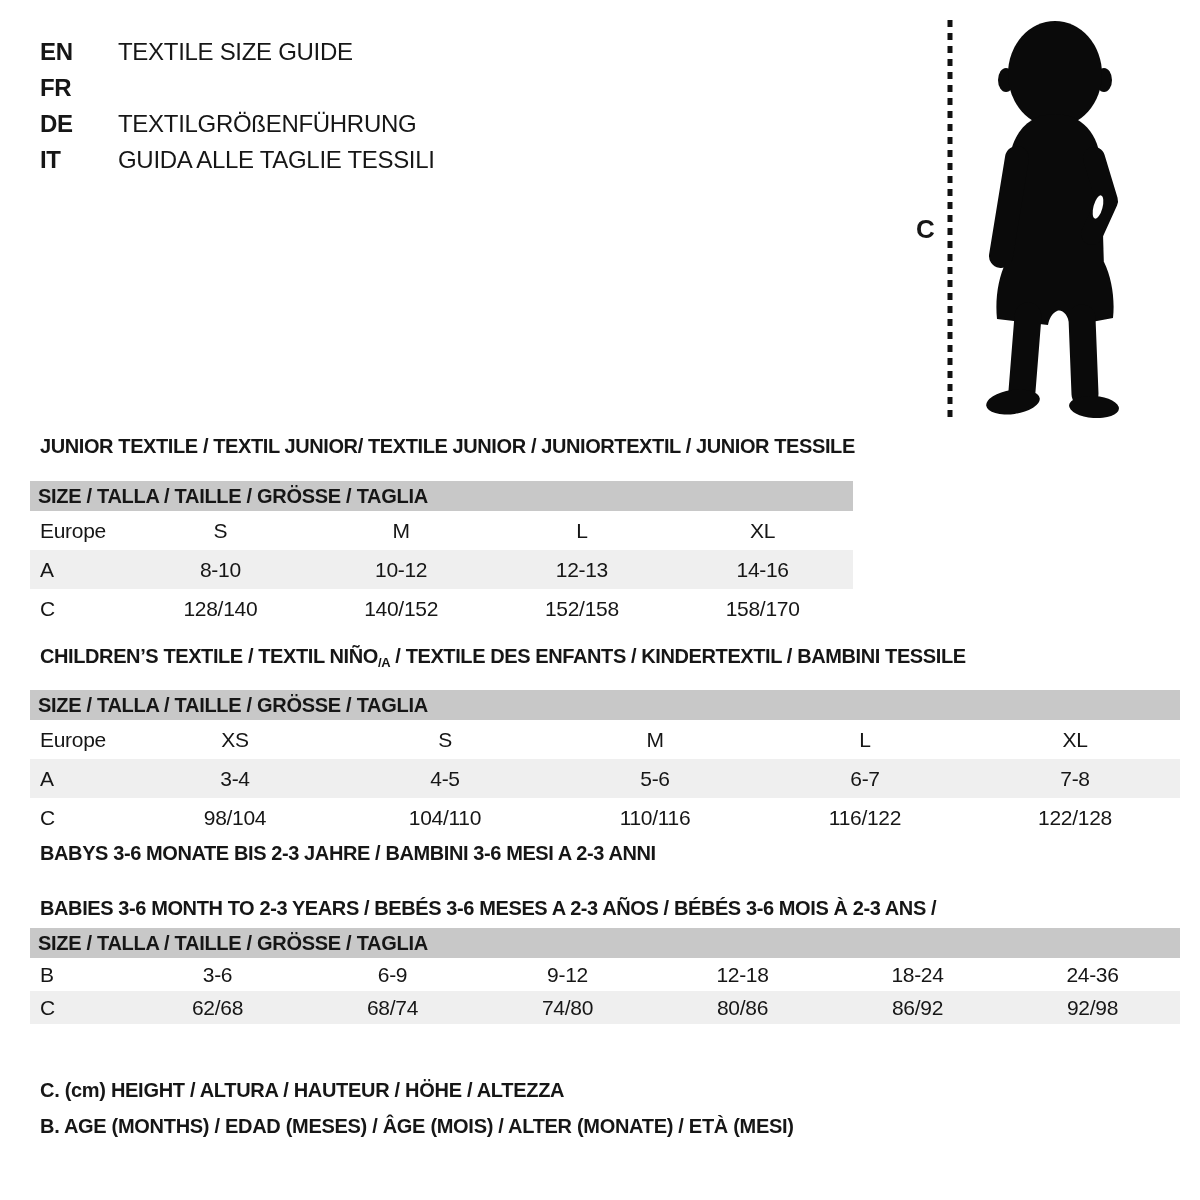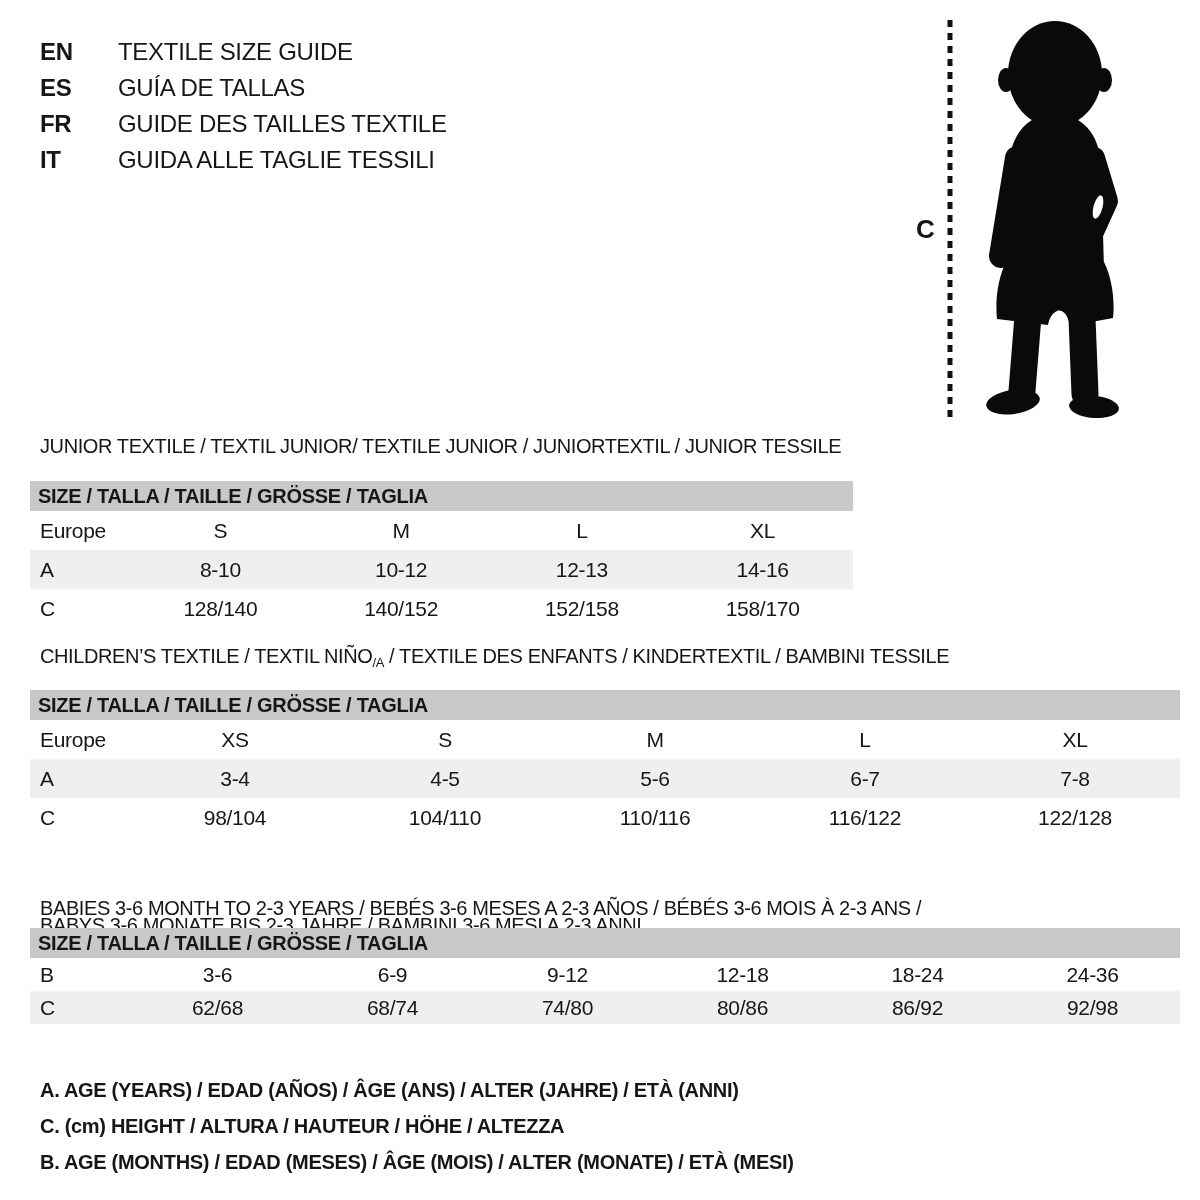--- a/index.html
+++ b/index.html
@@ -10,26 +10,26 @@
   }
   
   .lang-block{position:absolute;left:40px;top:34px;}
   .lang-row{display:flex;height:36px;align-items:center;}
   .lang-code{width:78px;font-weight:700;font-size:24px;}
   .lang-label{font-weight:400;font-size:24px;white-space:nowrap;}
   
   .figure-svg{position:absolute;left:905px;top:14px;}
   .figure-c-label{position:absolute;left:916px;top:214px;font-size:26px;font-weight:700;}
   
-  .section-title{position:absolute;left:40px;font-size:20px;font-weight:400;letter-spacing:-0.4px;white-space:nowrap;}
+  .section-title{position:absolute;left:40px;font-size:20px;font-weight:700;letter-spacing:-0.4px;white-space:nowrap;}
   .section-title sub{font-size:13px;vertical-align:-4px;}
   #junior-title{top:435px;}
   #children-title{top:645px;}
   #babies-title-1{top:853px;margin-top:44px;}
-  #babies-title-2{top:914px;}
+  #babies-title-2{top:842px;}
   
   table.size-table{position:absolute;border-collapse:collapse;table-layout:fixed;}
   #junior-table{left:30px;top:481px;width:823px;}
   #children-table{left:30px;top:690px;width:1150px;}
   #babies-table{left:30px;top:928px;width:1150px;}
   col.c-label{width:100px;}
   tr.bar td{
     background:#c8c8c8;font-weight:700;font-size:20px;height:30px;
     text-align:left;padding:0 16px 0 8px;letter-spacing:-0.3px;
   }
@@ -44,26 +44,25 @@
 </style>
 </head>
 <body>
 
 <div class="lang-block">
   <div class="lang-row">
     <span class="lang-code">EN</span>
     <span class="lang-label">TEXTILE SIZE GUIDE</span>
   </div>
   <div class="lang-row">
-    <span class="lang-code">ES</span>
-    <span class="lang-label">GUÍA DE TALLAS</span>
-  </div>
-  <div class="lang-row">
     <span class="lang-code">FR</span>
-    <span class="lang-label">GUIDE DES TAILLES TEXTILE</span>
+  </div>
+  <div class="lang-row">
+    <span class="lang-code">DE</span>
+    <span class="lang-label">TEXTILGRÖßENFÜHRUNG</span>
   </div>
   <div class="lang-row">
     <span class="lang-code">IT</span>
     <span class="lang-label">GUIDA ALLE TAGLIE TESSILI</span>
   </div>
 </div>
 
 <svg class="figure-svg" width="290" height="410" viewBox="0 0 290 410" aria-hidden="true">
   <line x1="45" y1="6" x2="45" y2="404" stroke="#111" stroke-width="5" stroke-dasharray="7 6"></line>
   <g transform="translate(65,2)" fill="#0a0a0a">
@@ -194,16 +193,15 @@
     <td>68/74</td>
     <td>74/80</td>
     <td>80/86</td>
     <td>86/92</td>
     <td>92/98</td>
   </tr>
 </tbody>
   </table>
 
 <div class="legend">
-  <div class="legend-line">A. AGE (YEARS) / EDAD (AÑOS) / ÂGE (ANS) / ALTER (JAHRE) / ETÀ (ANNI)</div>
   <div class="legend-line">C. (cm) HEIGHT / ALTURA / HAUTEUR / HÖHE / ALTEZZA</div>
   <div class="legend-line">B. AGE (MONTHS) / EDAD (MESES) / ÂGE (MOIS) / ALTER (MONATE) / ETÀ (MESI)</div>
 </div>
 
 </body></html>

